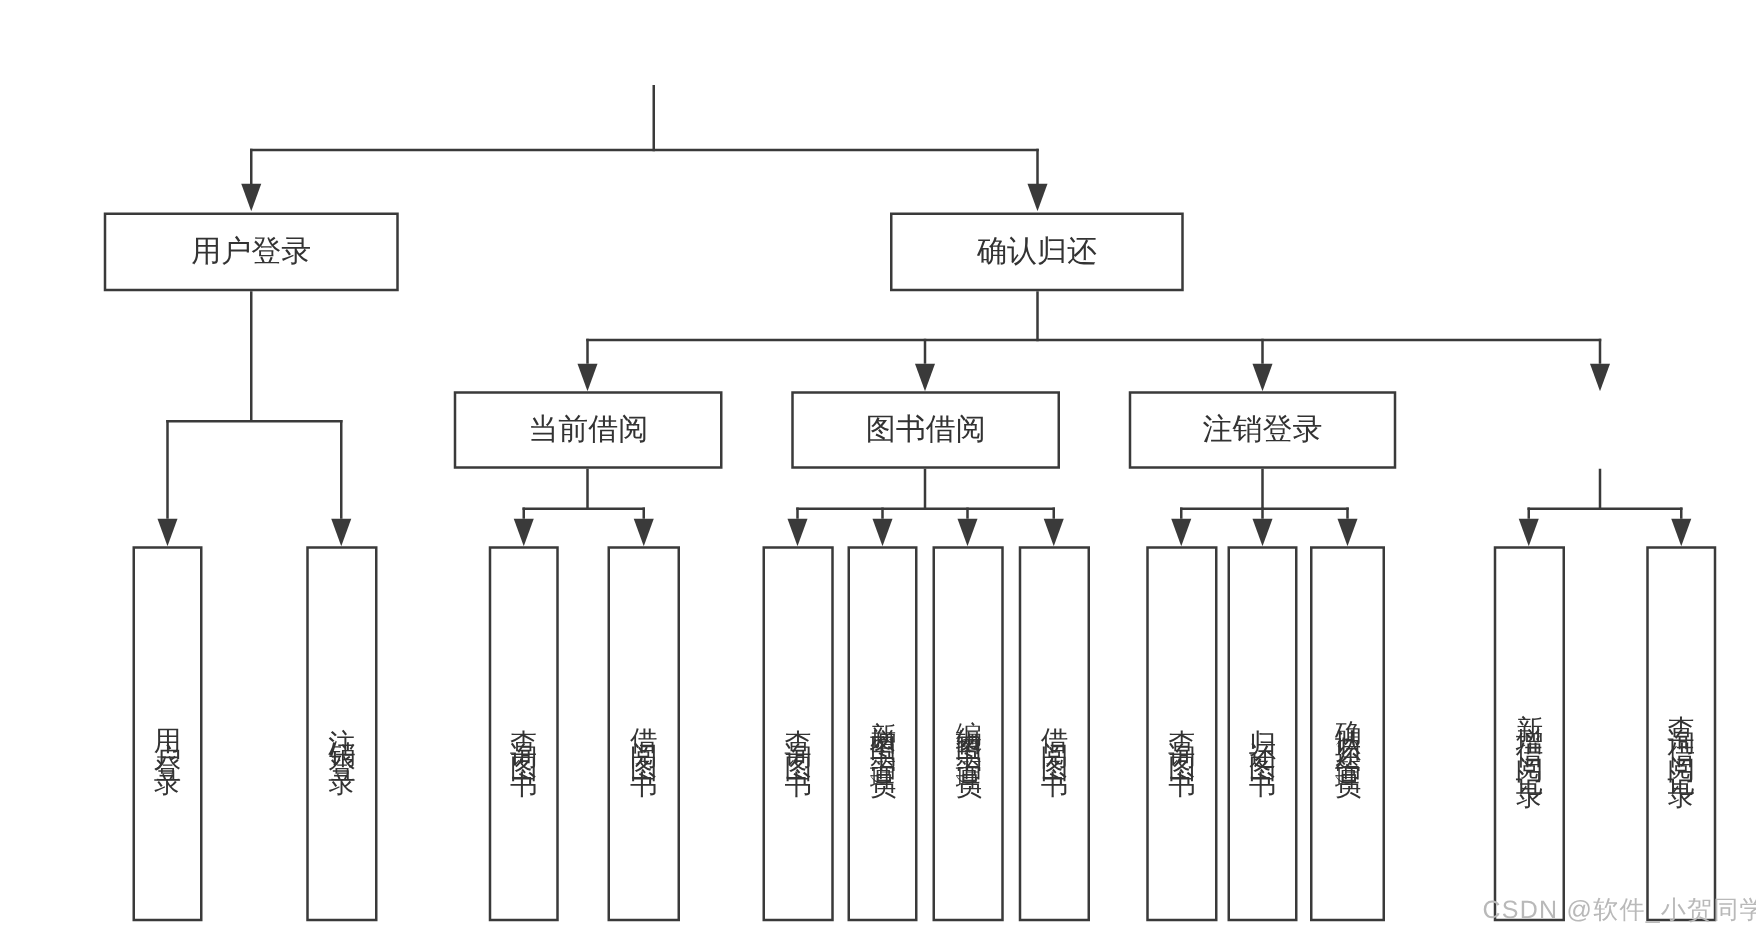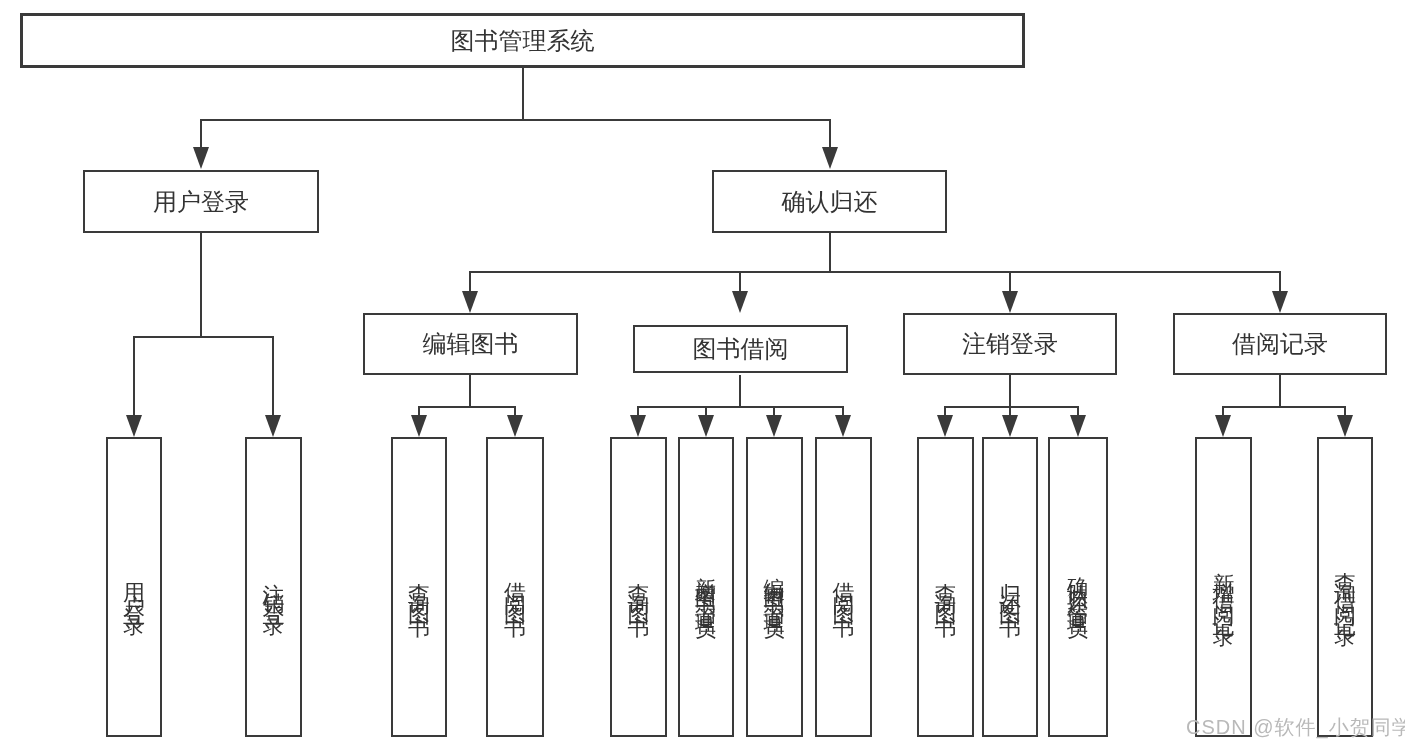--- a/index.html
+++ b/index.html
@@ -36,29 +36,27 @@
   .watermark{
     position:absolute;left:1186px;top:714px;z-index:5;
     font-size:20px;color:var(--watermark);letter-spacing:1px;white-space:nowrap;
   }
 </style>
 </head>
 <body>
 
 <div class="canvas">
 
-  <div class="node root" style="left:20px;top:13px;width:1005px;height:55px">图书管理系统</div>
 
   <div class="node" style="left:83px;top:170px;width:236px;height:63px">用户登录</div>
   <div class="node" style="left:712px;top:170px;width:235px;height:63px">确认归还</div>
 
-  <div class="node" style="left:363px;top:313px;width:215px;height:62px">编辑图书</div>
-  <div class="node" style="left:633px;top:325px;width:215px;height:48px">图书借阅</div>
+  <div class="node" style="left:363px;top:313px;width:215px;height:62px">当前借阅</div>
+  <div class="node" style="left:633px;top:313px;width:215px;height:62px">图书借阅</div>
   <div class="node" style="left:903px;top:313px;width:214px;height:62px">注销登录</div>
-  <div class="node" style="left:1173px;top:313px;width:214px;height:62px">借阅记录</div>
 
   <div class="node vnode" style="left:106px;top:437px;width:56px;height:300px">用户登录</div>
   <div class="node vnode" style="left:245px;top:437px;width:57px;height:300px">注销登录</div>
 
   <div class="node vnode" style="left:391px;top:437px;width:56px;height:300px">查询图书</div>
   <div class="node vnode" style="left:486px;top:437px;width:58px;height:300px">借阅图书</div>
 
   <div class="node vnode" style="left:610px;top:437px;width:57px;height:300px">查询图书</div>
   <div class="node vnode tight" style="left:678px;top:437px;width:56px;height:300px">新增图书（管理员）</div>
   <div class="node vnode tight" style="left:746px;top:437px;width:57px;height:300px">编辑图书（管理员）</div>

